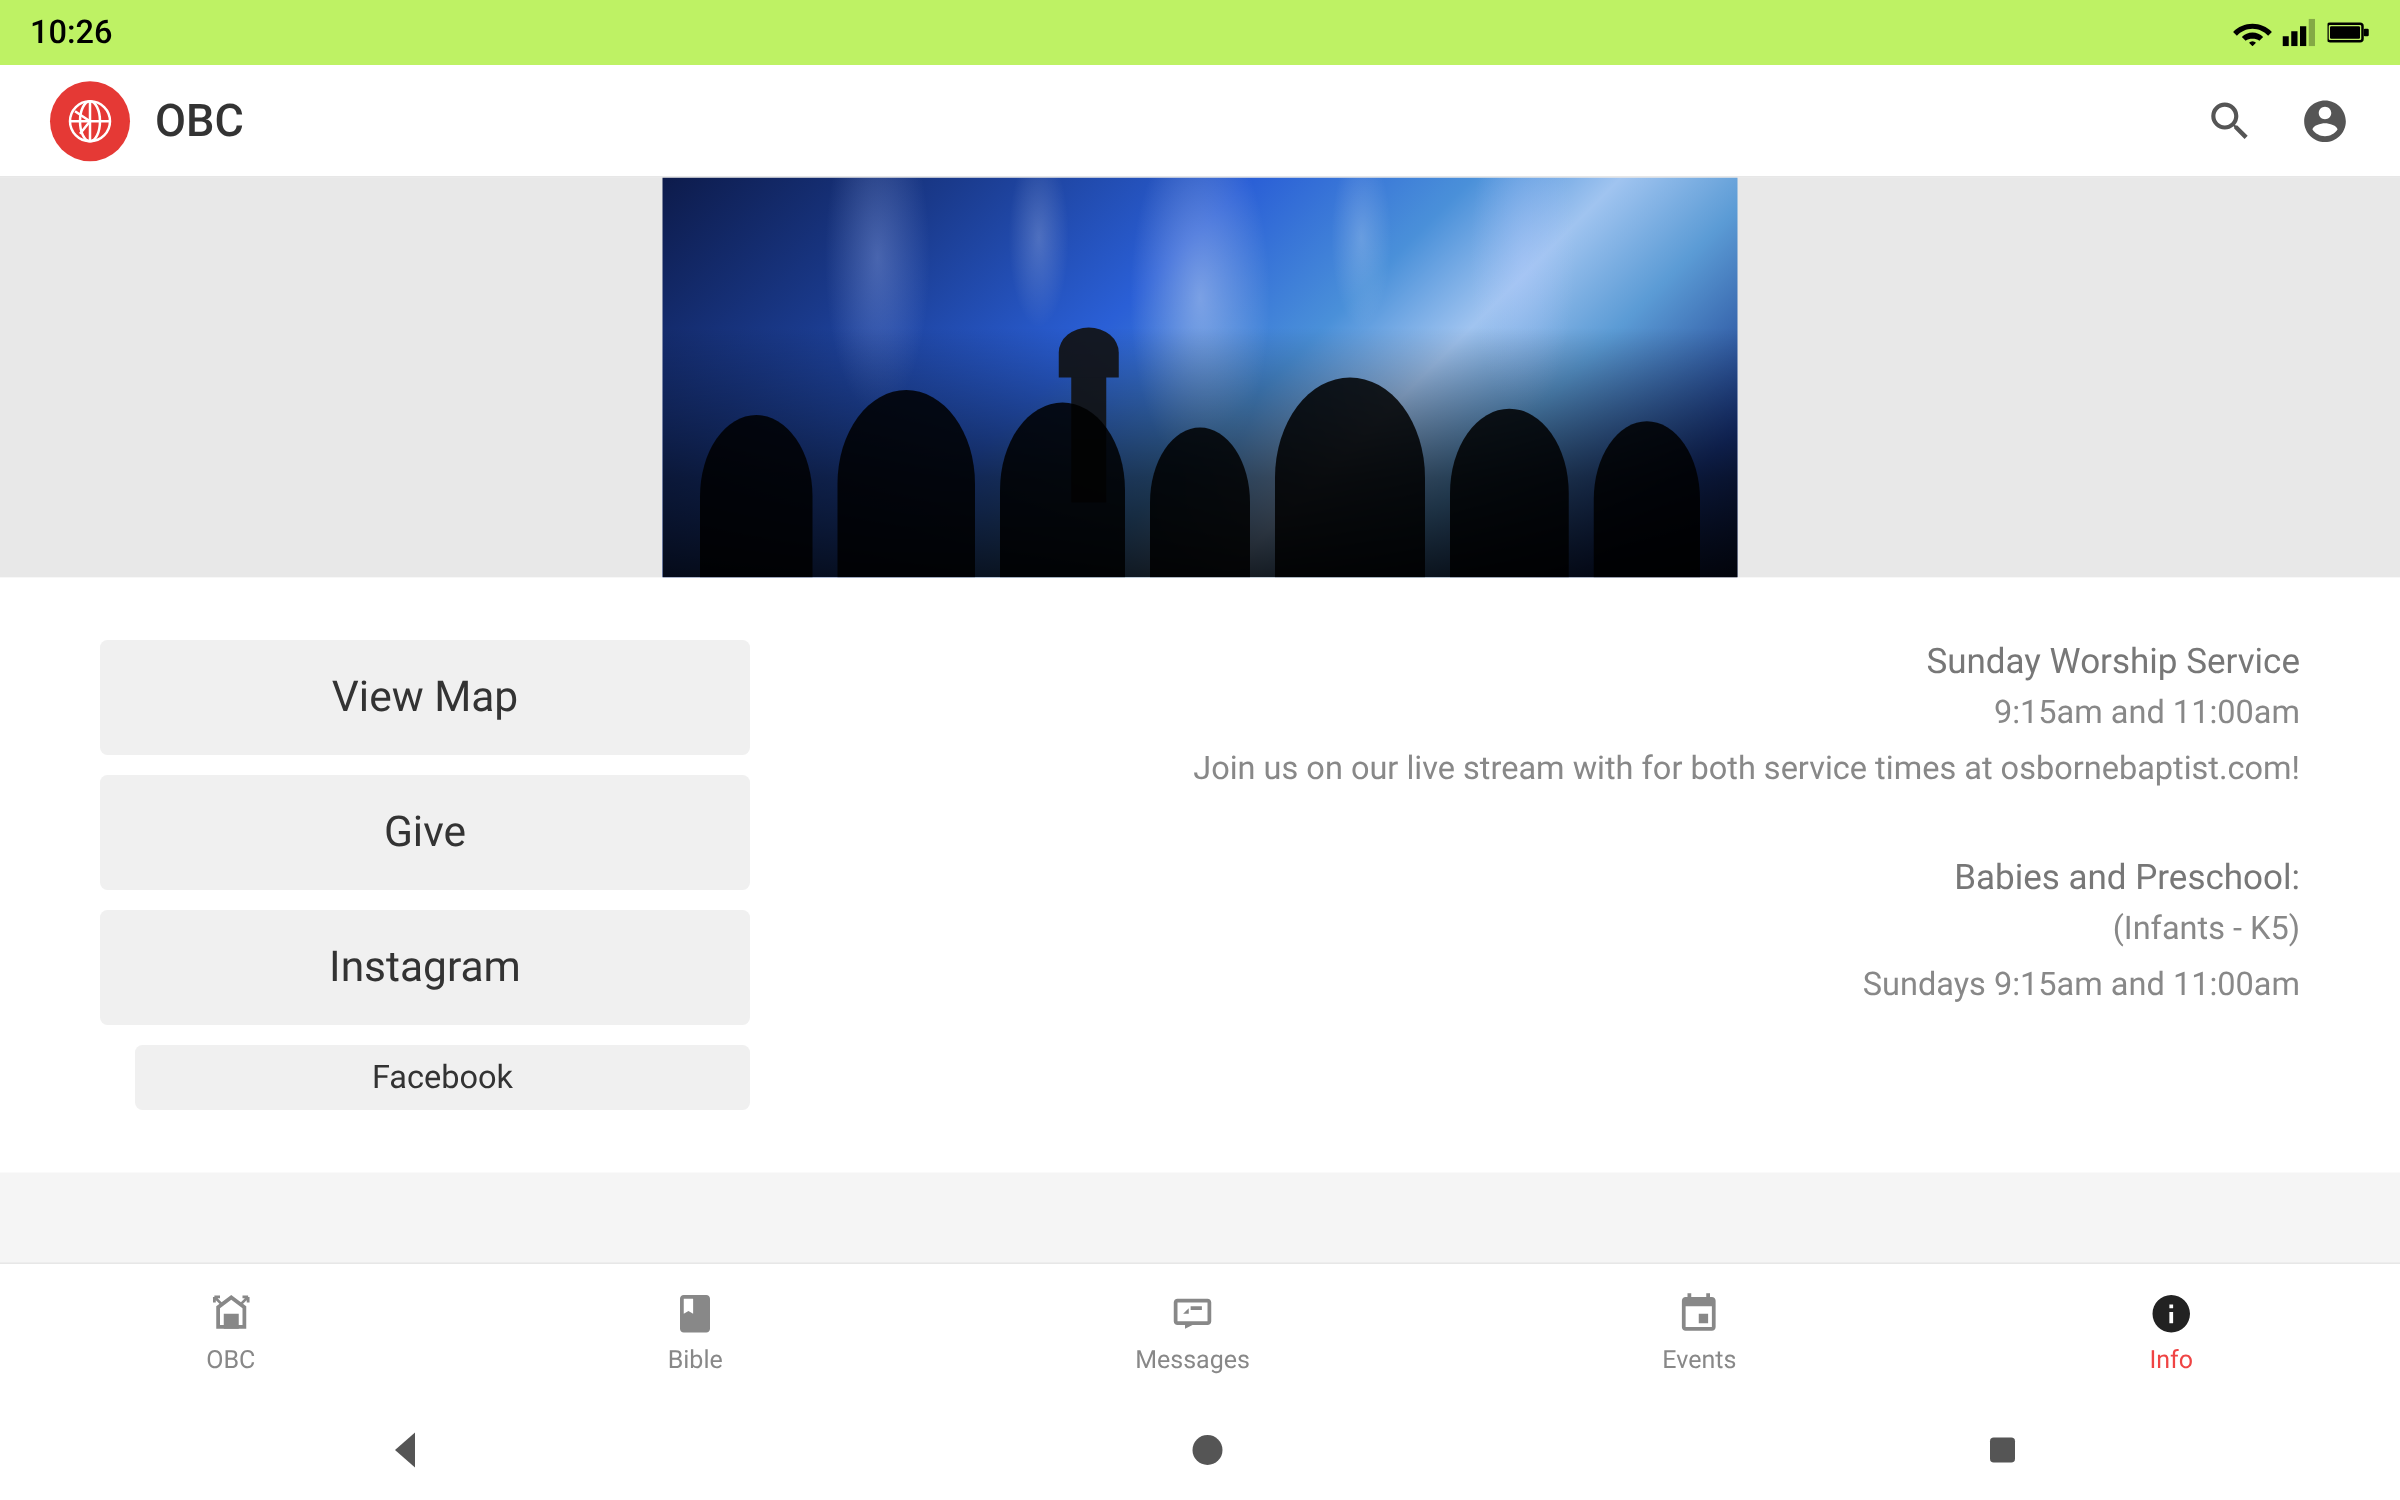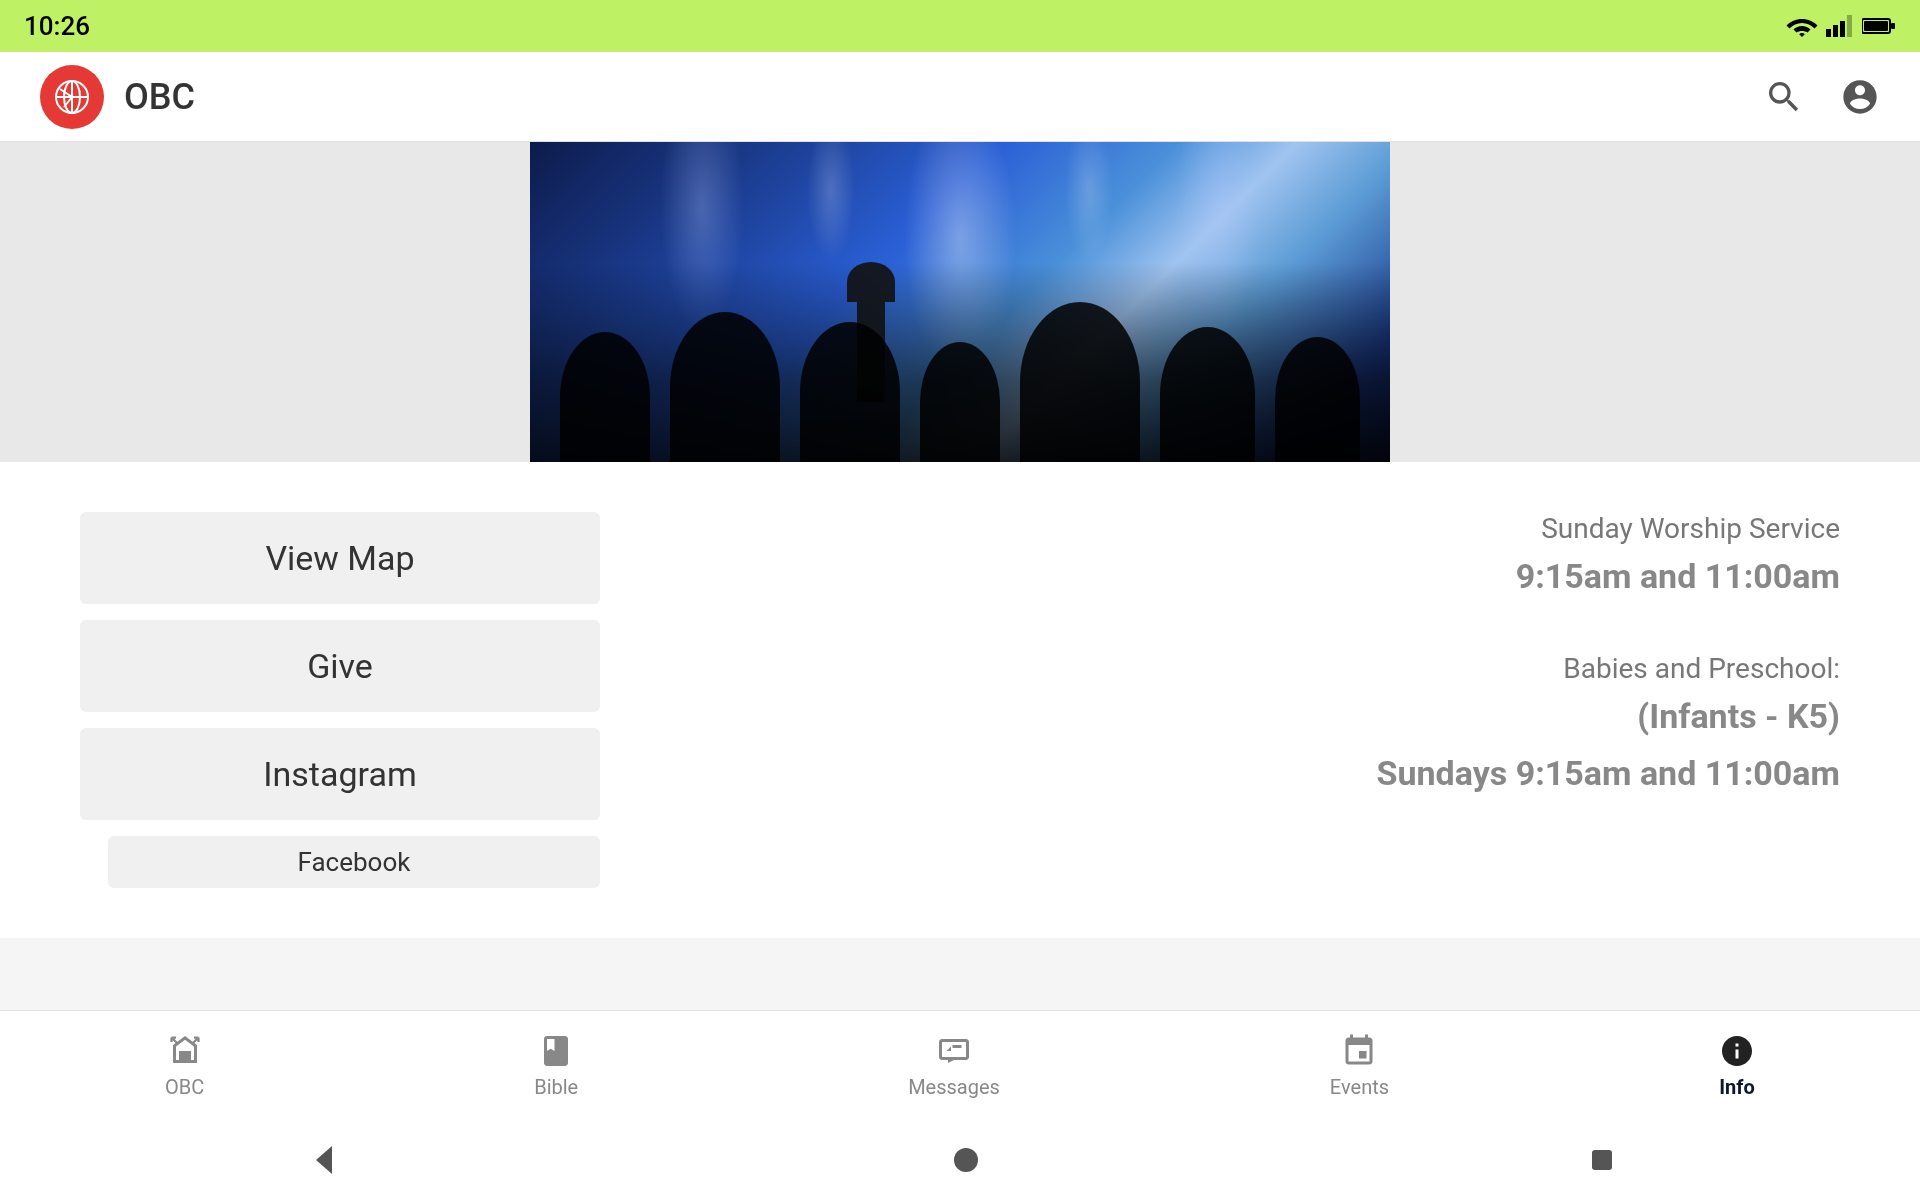--- a/index.html
+++ b/index.html
@@ -218,23 +218,23 @@
       flex-direction: column;
       gap: 6px;
       text-align: right;
     }
     .info-title {
       font-size: 28px;
       color: #777;
       font-weight: 400;
     }
     .info-detail {
-      font-size: 34px;
+      font-size: 26px;
       color: #888;
-      font-weight: 700;
+      font-weight: 400;
       line-height: 1.5;
     }
 
     
     .bottom-nav {
       position: absolute;
       bottom: 80px;
       left: 0;
       right: 0;
       height: 110px;
@@ -259,22 +259,22 @@
     }
     .nav-item.active svg {
       fill: #222;
     }
     .nav-label {
       font-size: 20px;
       color: #888;
       font-weight: 400;
     }
     .nav-item.active .nav-label {
-      color: #0f172a;
-      font-weight: 700;
+      color: #ef4444;
+      font-weight: 400;
     }
 
     
     .system-nav {
       position: absolute;
       bottom: 0;
       left: 0;
       right: 0;
       height: 80px;
       background: #fff;
@@ -363,20 +363,21 @@
     <button class="action-button">View Map</button>
     <button class="action-button">Give</button>
     <button class="action-button">Instagram</button>
     <button class="action-button-partial">Facebook</button>
   </div>
 
   <div class="info-column">
     <div class="info-block">
       <span class="info-title">Sunday Worship Service</span>
       <span class="info-detail">9:15am and 11:00am</span>
+      <span class="info-detail">Join us on our live stream with for both service times at osbornebaptist.com!</span>
     </div>
     <div class="info-block">
       <span class="info-title">Babies and Preschool:</span>
       <span class="info-detail">(Infants - K5)</span>
       <span class="info-detail">Sundays 9:15am and 11:00am</span>
     </div>
   </div>
 </div>
 
 <div class="bottom-nav">

